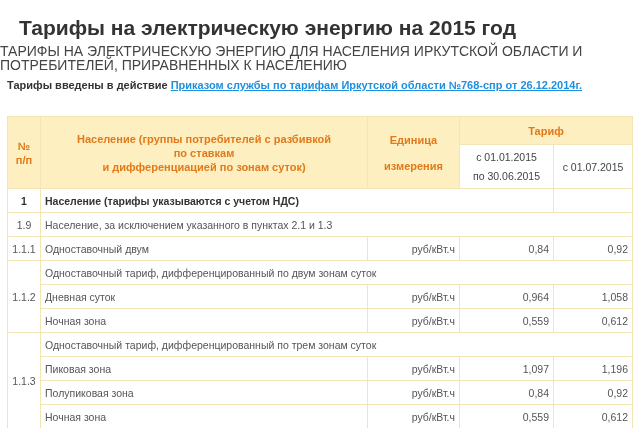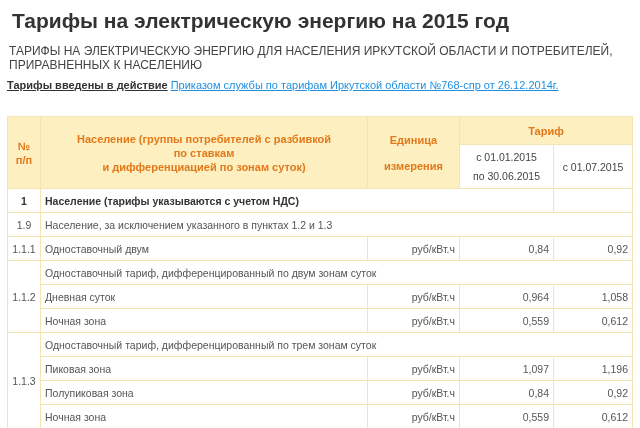--- a/index.html
+++ b/index.html
@@ -1,21 +1,21 @@
 <!DOCTYPE html>
 <html><head>
 <meta charset="utf-8">
 <style>
   html,body{margin:0;padding:0;background:#fff;}
   body{width:640px;height:428px;overflow:hidden;font-family:"Liberation Sans",sans-serif;color:#333;}
-  .title{position:absolute;left:7px;top:4px;font-size:21px;font-weight:bold;color:#333;margin:5px;letter-spacing:0;}
-  .subtitle{position:absolute;left:9px;top:44px;width:620px;font-size:12px;line-height:14px;color:#444;text-transform:uppercase;}
+  .title{position:absolute;left:7px;top:4px;font-size:21px;font-weight:bold;color:#333;margin:12px;letter-spacing:0;}
+  .subtitle{position:absolute;left:0;top:44px;width:620px;font-size:14px;line-height:14px;color:#444;text-transform:uppercase;}
   .intro{position:absolute;left:7px;top:79px;font-size:11px;color:#333;}
-  .intro b{font-weight:bold;text-decoration:underline;}
-  .intro a{color:#1e90e0;text-decoration:underline;font-weight:normal;}
+  .intro b{font-weight:bold;}
+  .intro a{color:#1e90e0;text-decoration:underline;font-weight:bold;}
   table{position:absolute;left:7px;top:116px;border-collapse:collapse;width:625px;font-size:10.5px;table-layout:fixed;}
   td,th{border:1px solid #f3e6b4;padding:0 4px;}
   th{background:#fdefbf;color:#e2791b;font-weight:bold;font-size:11px;text-align:center;line-height:14px;}
   th.white{background:#fff;color:#444;font-size:10.5px;font-weight:normal;line-height:16px;}
   td{height:23px;color:#555;}
   td.num{text-align:center;}
   td.c{text-align:right;}
   td.bold{font-weight:bold;color:#333;}
 </style>
 </head>
@@ -59,21 +59,21 @@
     </tr>
   </thead>
   <tbody>
     <tr>
       <td class="num bold">1</td>
       <td class="bold" colspan="3">Население (тарифы указываются с учетом НДС)</td>
       <td></td>
     </tr>
     <tr>
       <td class="num">1.9</td>
-      <td colspan="4">Население, за исключением указанного в пунктах 1.2 и 1.3</td>
+      <td colspan="4">Население, за исключением указанного в пунктах 2.1 и 1.3</td>
     </tr>
     <tr>
       <td class="num">1.1.1</td>
       <td>Одноставочный двум</td>
       <td class="c">руб/кВт.ч</td>
       <td class="c">0,84</td>
       <td class="c">0,92</td>
     </tr>
     <tr>
       <td class="num" rowspan="3">1.1.2</td>

